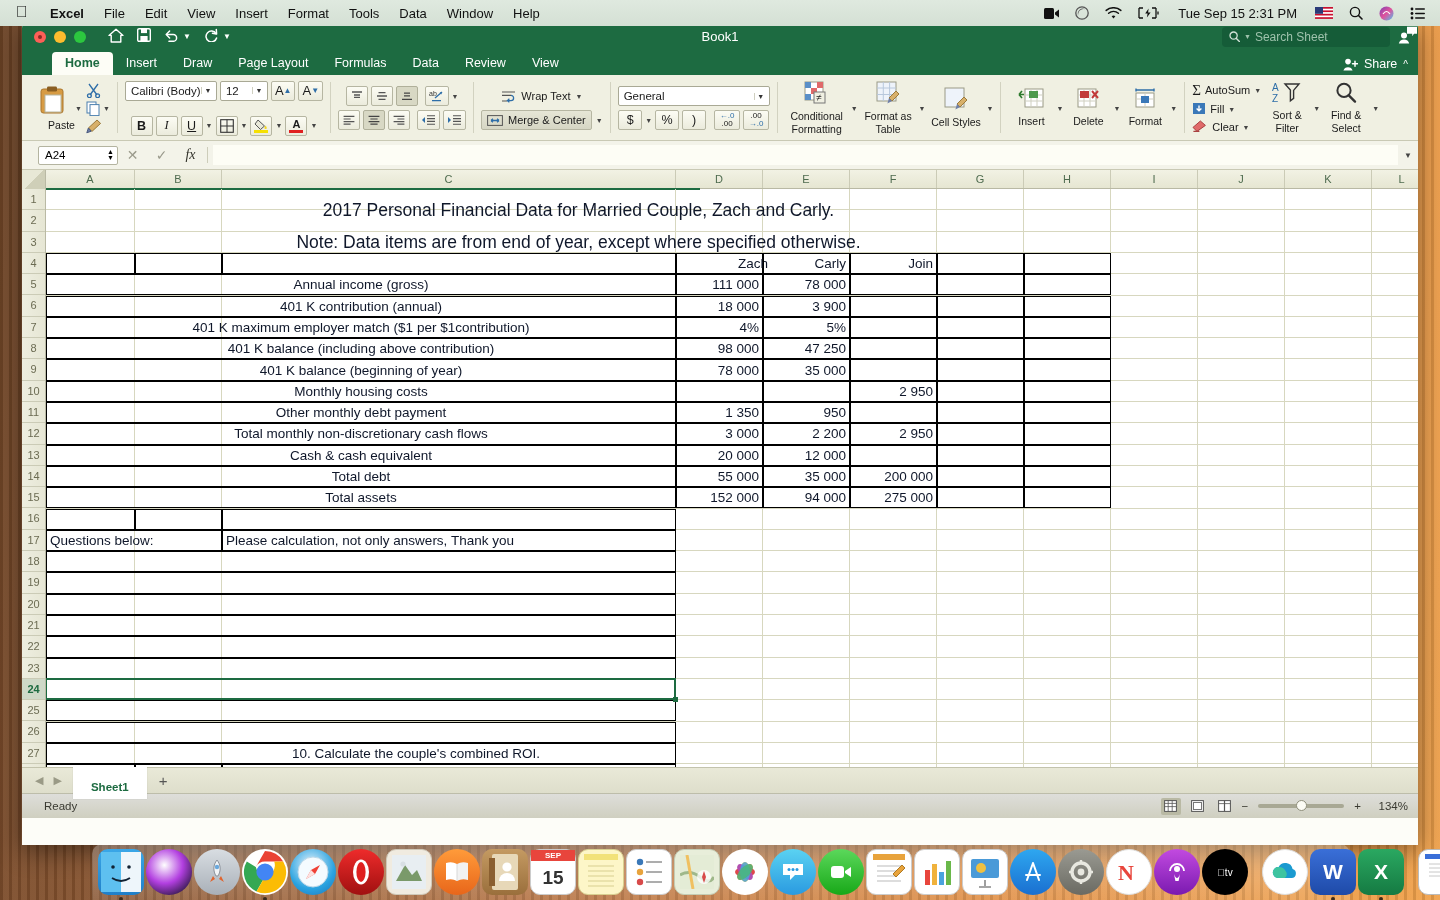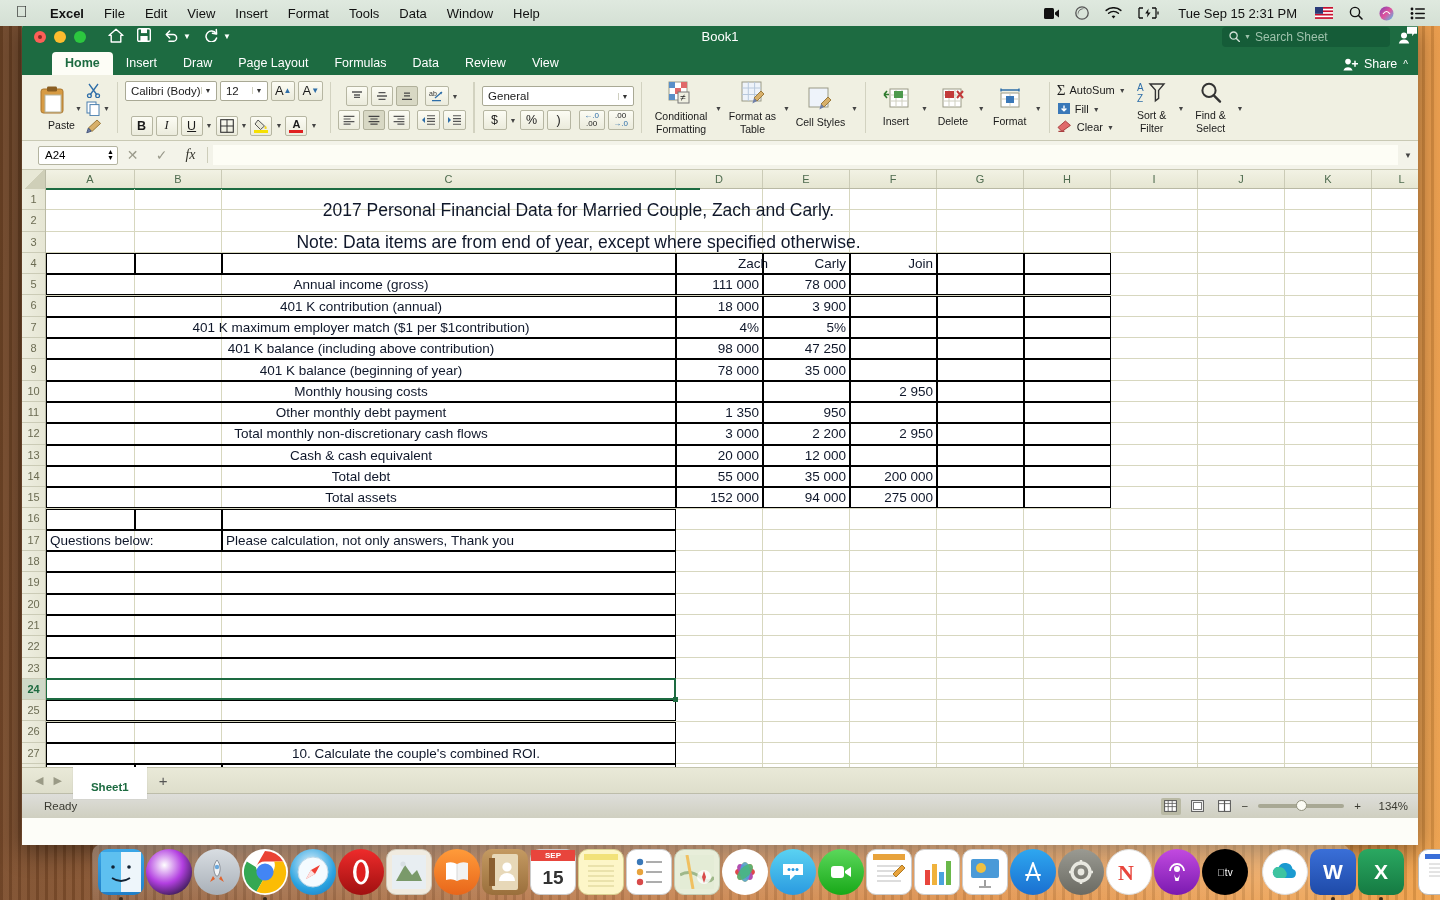--- a/index.html
+++ b/index.html
@@ -548,20 +548,42 @@
         <div class="btn box">
             <svg width="15" height="12" viewBox="0 0 15 12">
               <path d="M6 1.8 h8 M6 4.6 h8 M6 7.4 h8 M6 10.2 h8" stroke="#555" stroke-width="1.1"></path>
               <path d="M1 3 L4 6 L1 9z" fill="#2e6ea8"></path>
             </svg>
           </div>
       </div>
     </div>
     <div class="rsep"></div>
 
+    <div class="rgrp wrapgrp">
+      <div class="wbtn">
+        <svg width="15" height="13" viewBox="0 0 15 13">
+            <path d="M1 2 h13 M1 5.4 h9 M1 11 h5" stroke="#555" stroke-width="1.2"></path>
+            <path d="M10 5.4 a2.6 2.6 0 0 1 0 5.2 H7" fill="none" stroke="#2e6ea8" stroke-width="1.3"></path>
+            <path d="M8.4 8.8 L6.4 10.6 L8.4 12.2" fill="none" stroke="#2e6ea8" stroke-width="1.3"></path>
+          </svg>
+        <span>Wrap Text</span>
+        <span class="cr">▼</span>
+      </div>
+      <div style="display:flex;align-items:center">
+        <div class="wbtn framed">
+          <svg width="16" height="13" viewBox="0 0 16 13">
+              <rect x=".6" y="1.6" width="14.8" height="9.8" fill="none" stroke="#555" stroke-width="1"></rect>
+              <path d="M4 6.5 h8" stroke="#2e6ea8" stroke-width="1.3"></path>
+              <path d="M4 6.5 L6 4.7 M4 6.5 L6 8.3 M12 6.5 L10 4.7 M12 6.5 L10 8.3" stroke="#2e6ea8" stroke-width="1.3" fill="none"></path>
+            </svg>
+          <span>Merge &amp; Center</span>
+        </div>
+        <span class="cr" style="padding-left:4px">▼</span>
+      </div>
+    </div>
     <div class="rsep"></div>
 
     <div class="rgrp numgrp">
       <div class="combo numcombo">
         <span class="v">General</span>
         <span class="d">▼</span>
       </div>
       <div class="frow">
         <div class="btn box" style="min-width:24px">$</div>
         <span class="cr">▼</span>

